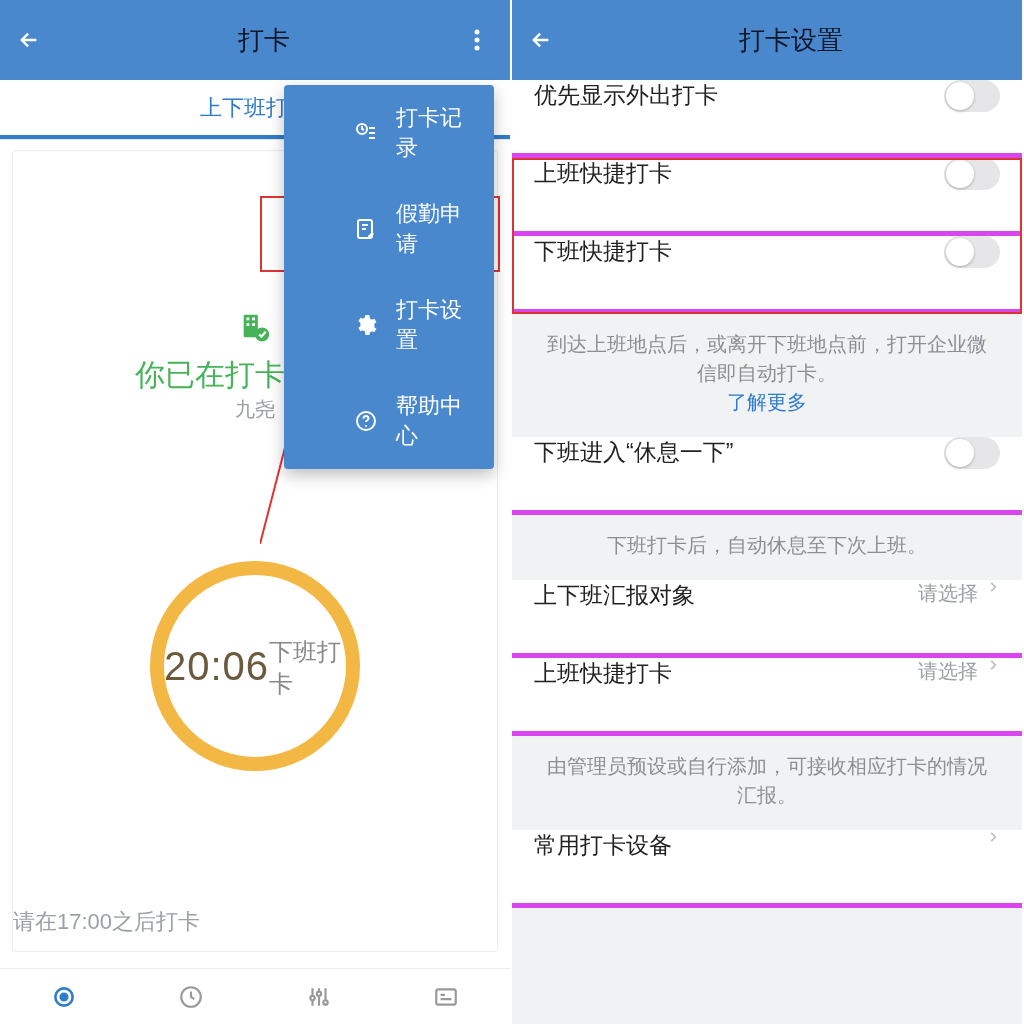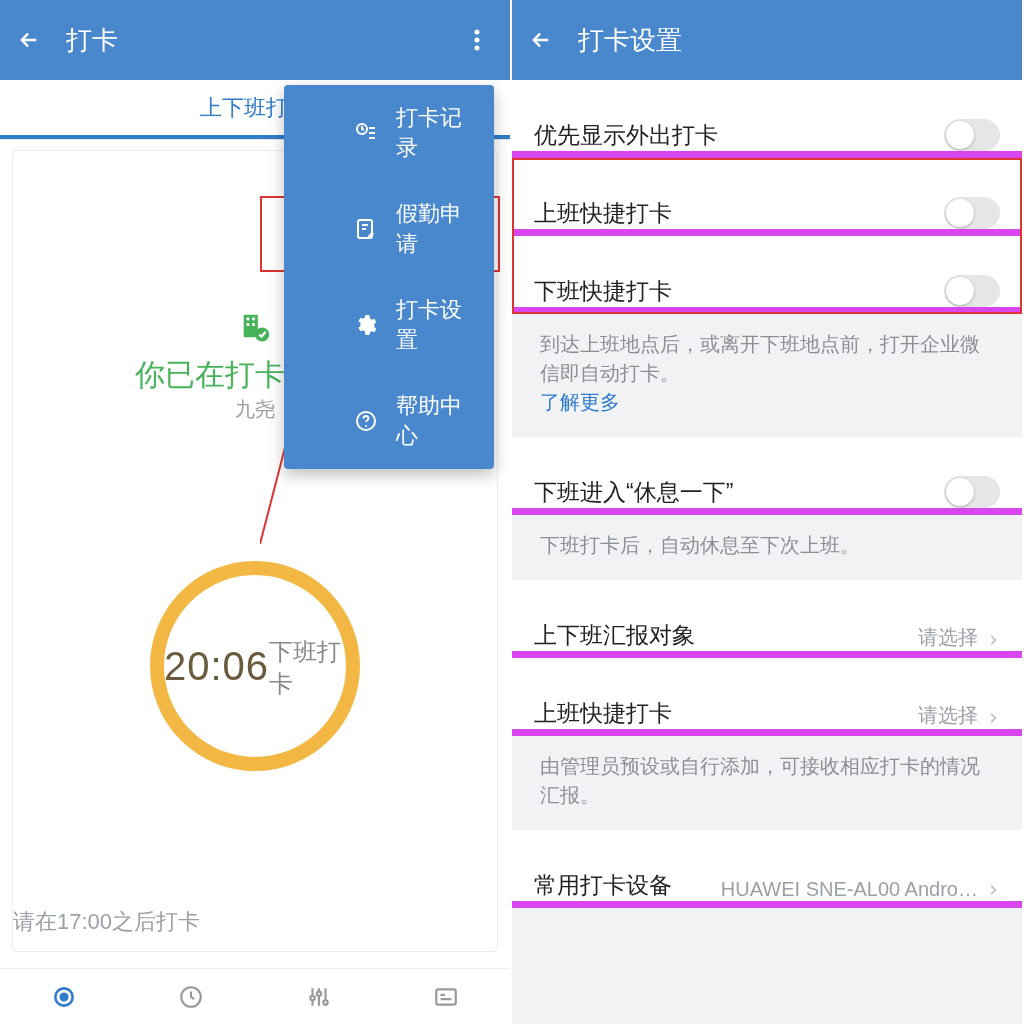--- a/index.html
+++ b/index.html
@@ -14,25 +14,26 @@
   .phone {
     width: 512px;
     height: 1024px;
     position: relative;
     background: #fff;
     border-right: 2px solid #fff;
   }
   .header {
     height: 80px;
     background: #4A88CE;
-    color: #ffffff;
+    color: #0f172a;
     display: flex;
     align-items: center;
     padding: 0 18px;
     font-size: 26px;
+    text-align: center;
   }
   .header .back {
     width: 30px;
     display: flex;
     align-items: center;
     margin-right: 18px;
   }
   .header .title { flex: 1; font-weight: 400; }
   .header .more {
     width: 30px;
@@ -190,22 +191,22 @@
   .settings-body {
     background: #f1f2f3;
     position: absolute;
     top: 80px; left: 0; right: 0; bottom: 0;
   }
   .row {
     background: #fff;
     min-height: 78px;
     padding: 0 22px;
     display: flex;
-    align-items: flex-end;
-    border-bottom: 7px solid #d946ef;
+    align-items: flex-start;
+    border-bottom: 5px solid #d946ef;
   }
   .row .label {
     flex: 1;
     font-size: 23px;
     color: #222;
   }
   .row .value {
     color: #9aa0a6;
     font-size: 20px;
     max-width: 270px;
@@ -215,20 +216,21 @@
   }
   .row .chev {
     margin-left: 8px;
     color: #bfbfbf;
   }
   .section-note {
     padding: 16px 28px 20px;
     font-size: 20px;
     color: #8a8f95;
     line-height: 1.45;
+    text-align: center;
   }
   .link { color: #2f7bcc; }
 
   
   .toggle {
     width: 56px; height: 32px;
     background: #e6e6e8;
     border-radius: 16px;
     position: relative;
   }
@@ -445,21 +447,20 @@
       <span class="chev">
         <svg width="14" height="14" viewBox="0 0 24 24" fill="none" stroke="#bfbfbf" stroke-width="3">
             <path d="M9 5l7 7-7 7"></path>
           </svg>
       </span>
     </div>
     <div class="section-note">由管理员预设或自行添加，可接收相应打卡的情况汇报。</div>
 
     <div class="row">
       <span class="label">常用打卡设备</span>
-      <span class="value">HUAWEI SNE-AL00 Andro…</span>
       <span class="chev">
         <svg width="14" height="14" viewBox="0 0 24 24" fill="none" stroke="#bfbfbf" stroke-width="3">
             <path d="M9 5l7 7-7 7"></path>
           </svg>
       </span>
     </div>
 
   </div>
 
 </div>

